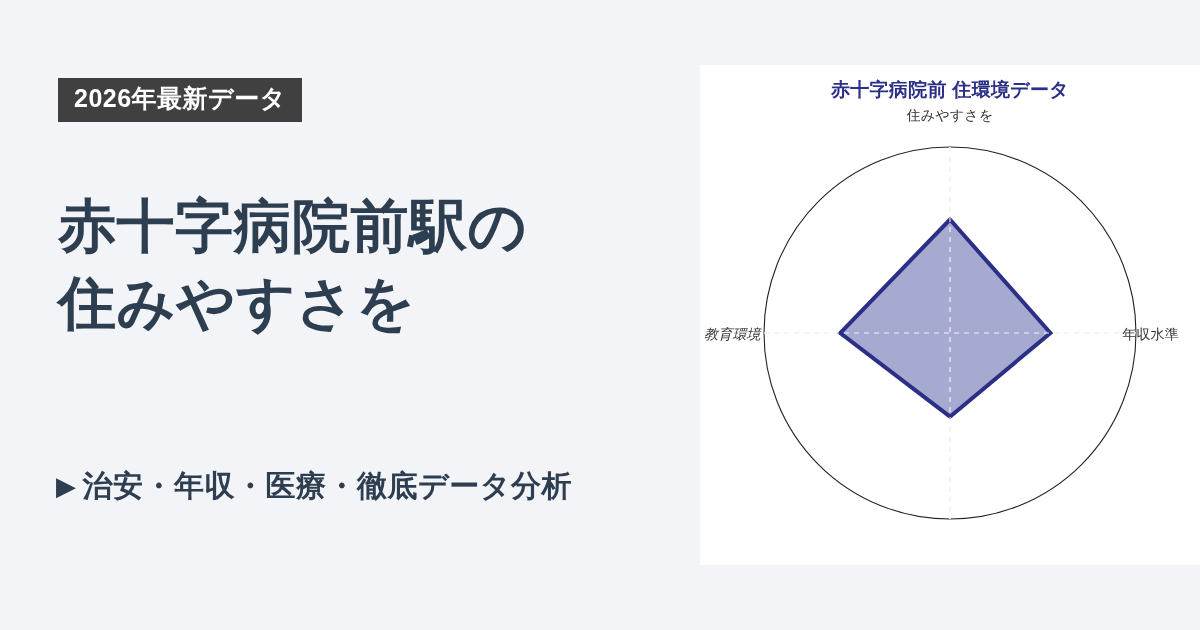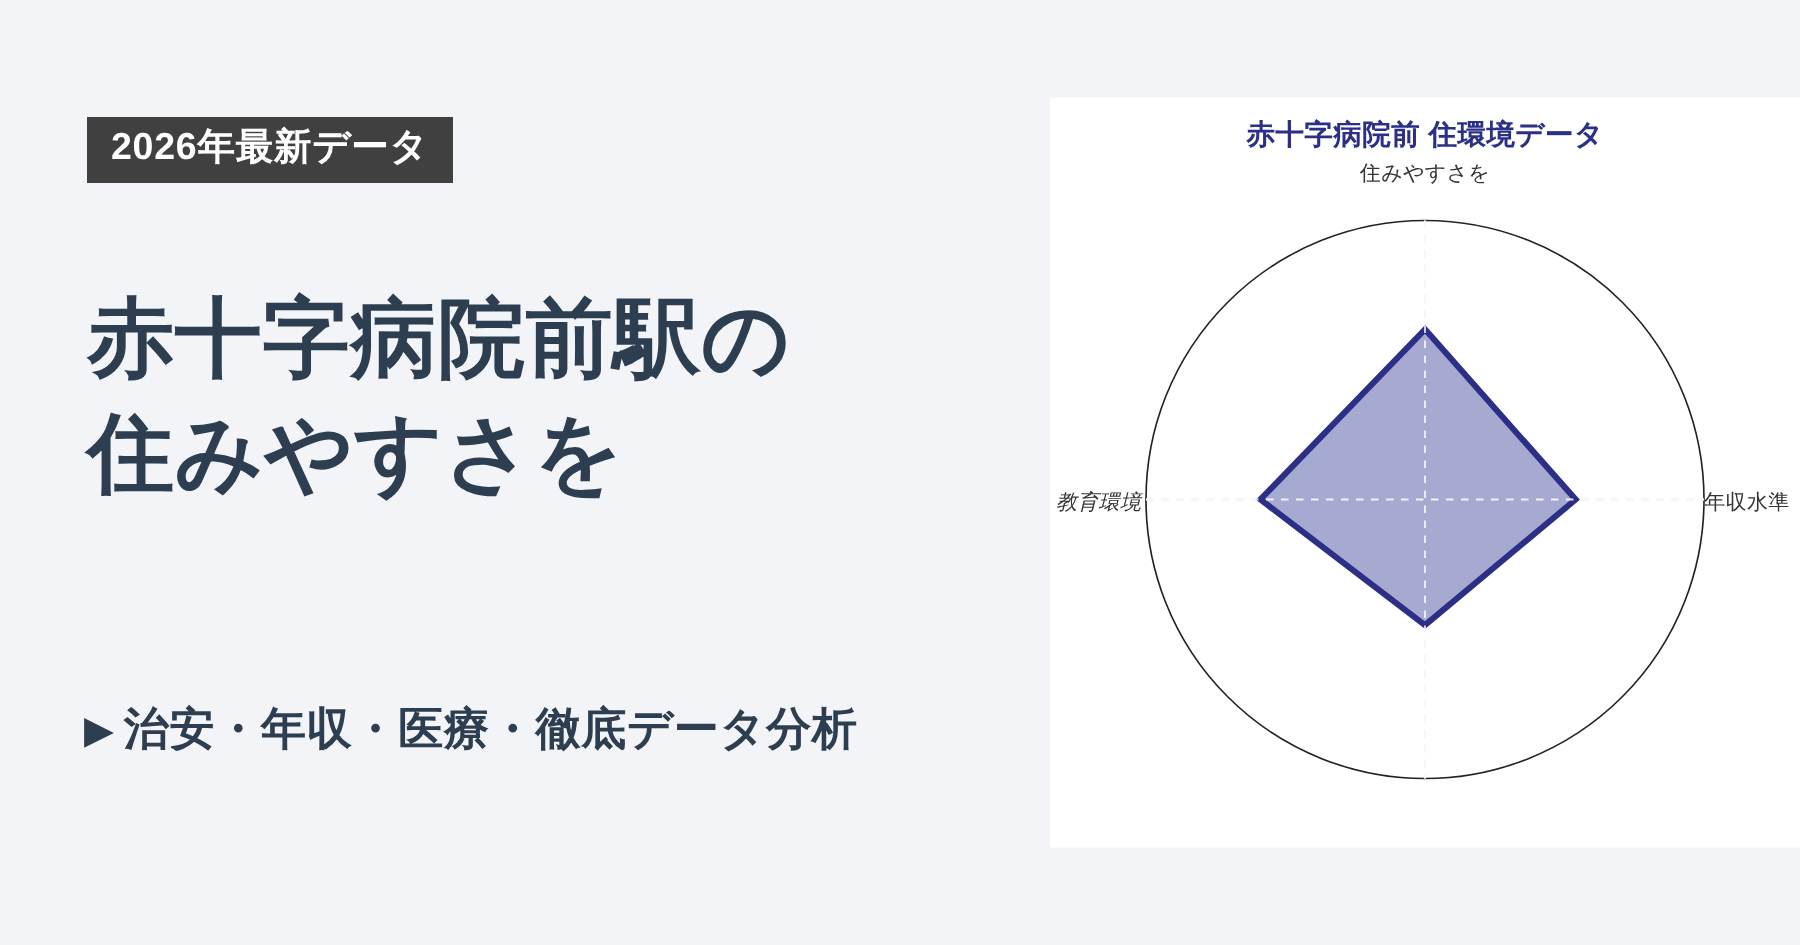--- a/index.html
+++ b/index.html
@@ -124,21 +124,21 @@
   .axis-label {
     position: absolute;
     font-size: 14px;
     color: #333333;
     white-space: nowrap;
     letter-spacing: 0.2px;
   }
   #label-top    { left: 0;     top: 42px;  width: 500px; text-align: center; }
   #label-bottom { left: 0;     top: 462px; width: 500px; text-align: center; }
   #label-left   { left: 4px;   top: 261px; text-align: left; font-style: italic; }
-  #label-right  { right: 7px;  top: 261px; text-align: right; }
+  #label-right  { right: 21px;  top: 261px; text-align: right; }
 </style>
 </head>
 <body>
 
 <div id="page" style="background: rgb(243, 244, 248);">
 
   <div id="left-col">
 
     <div id="badge" style="background: #404040;">2026年最新データ</div>
 

